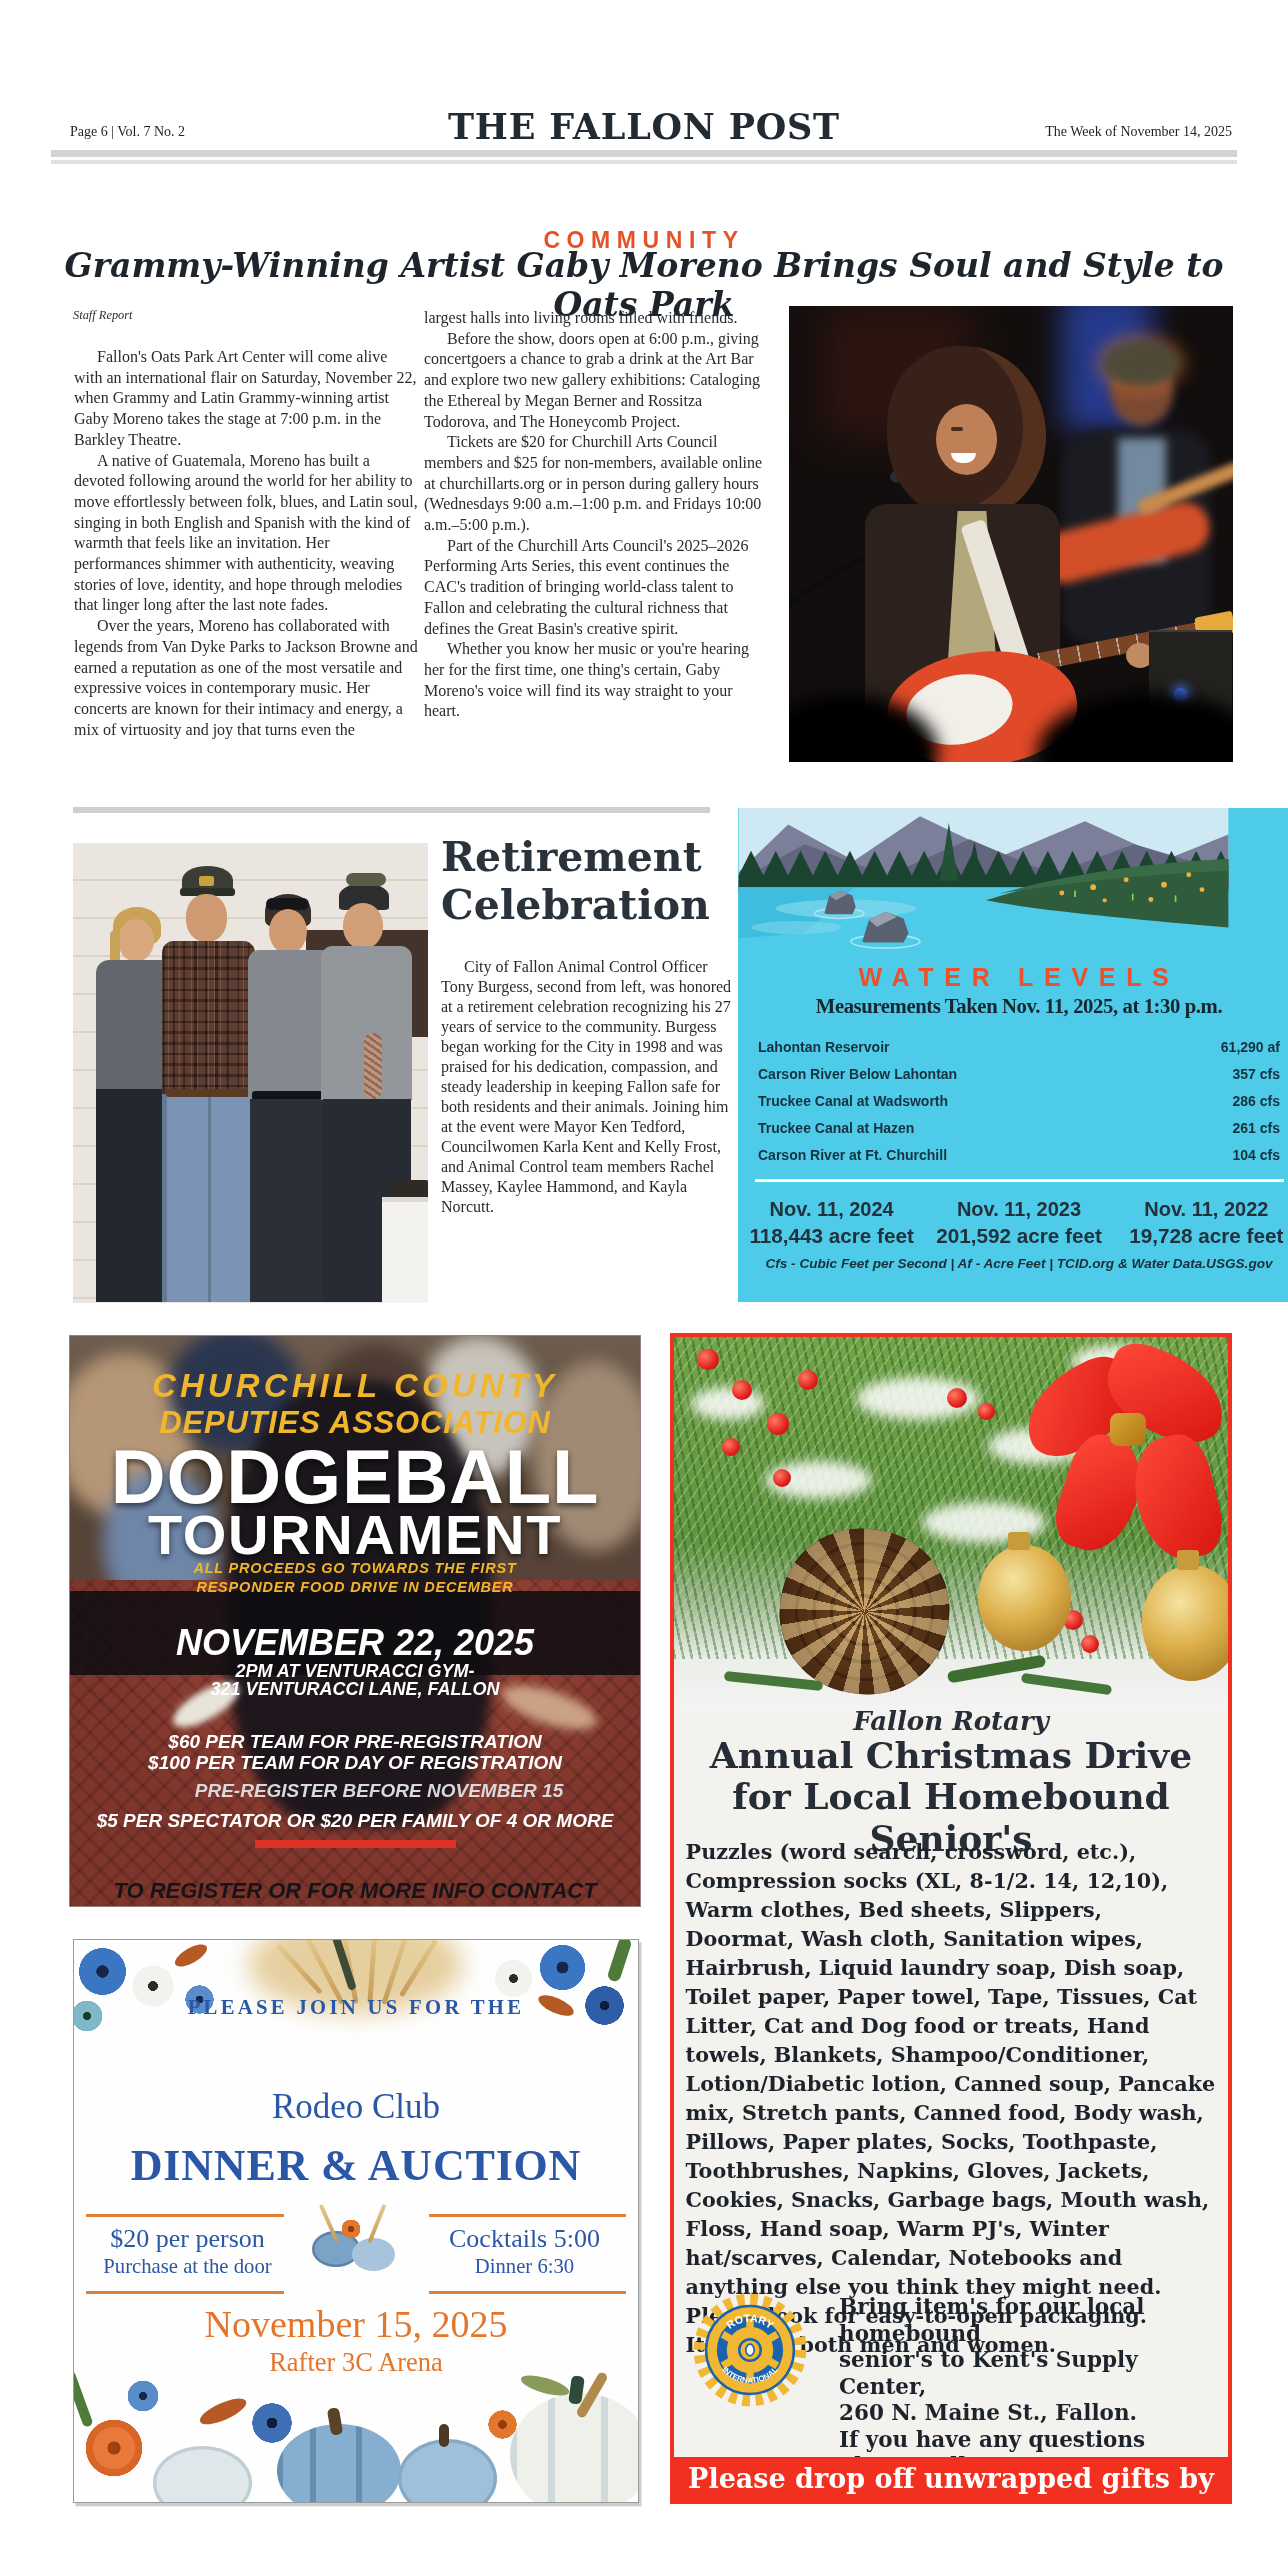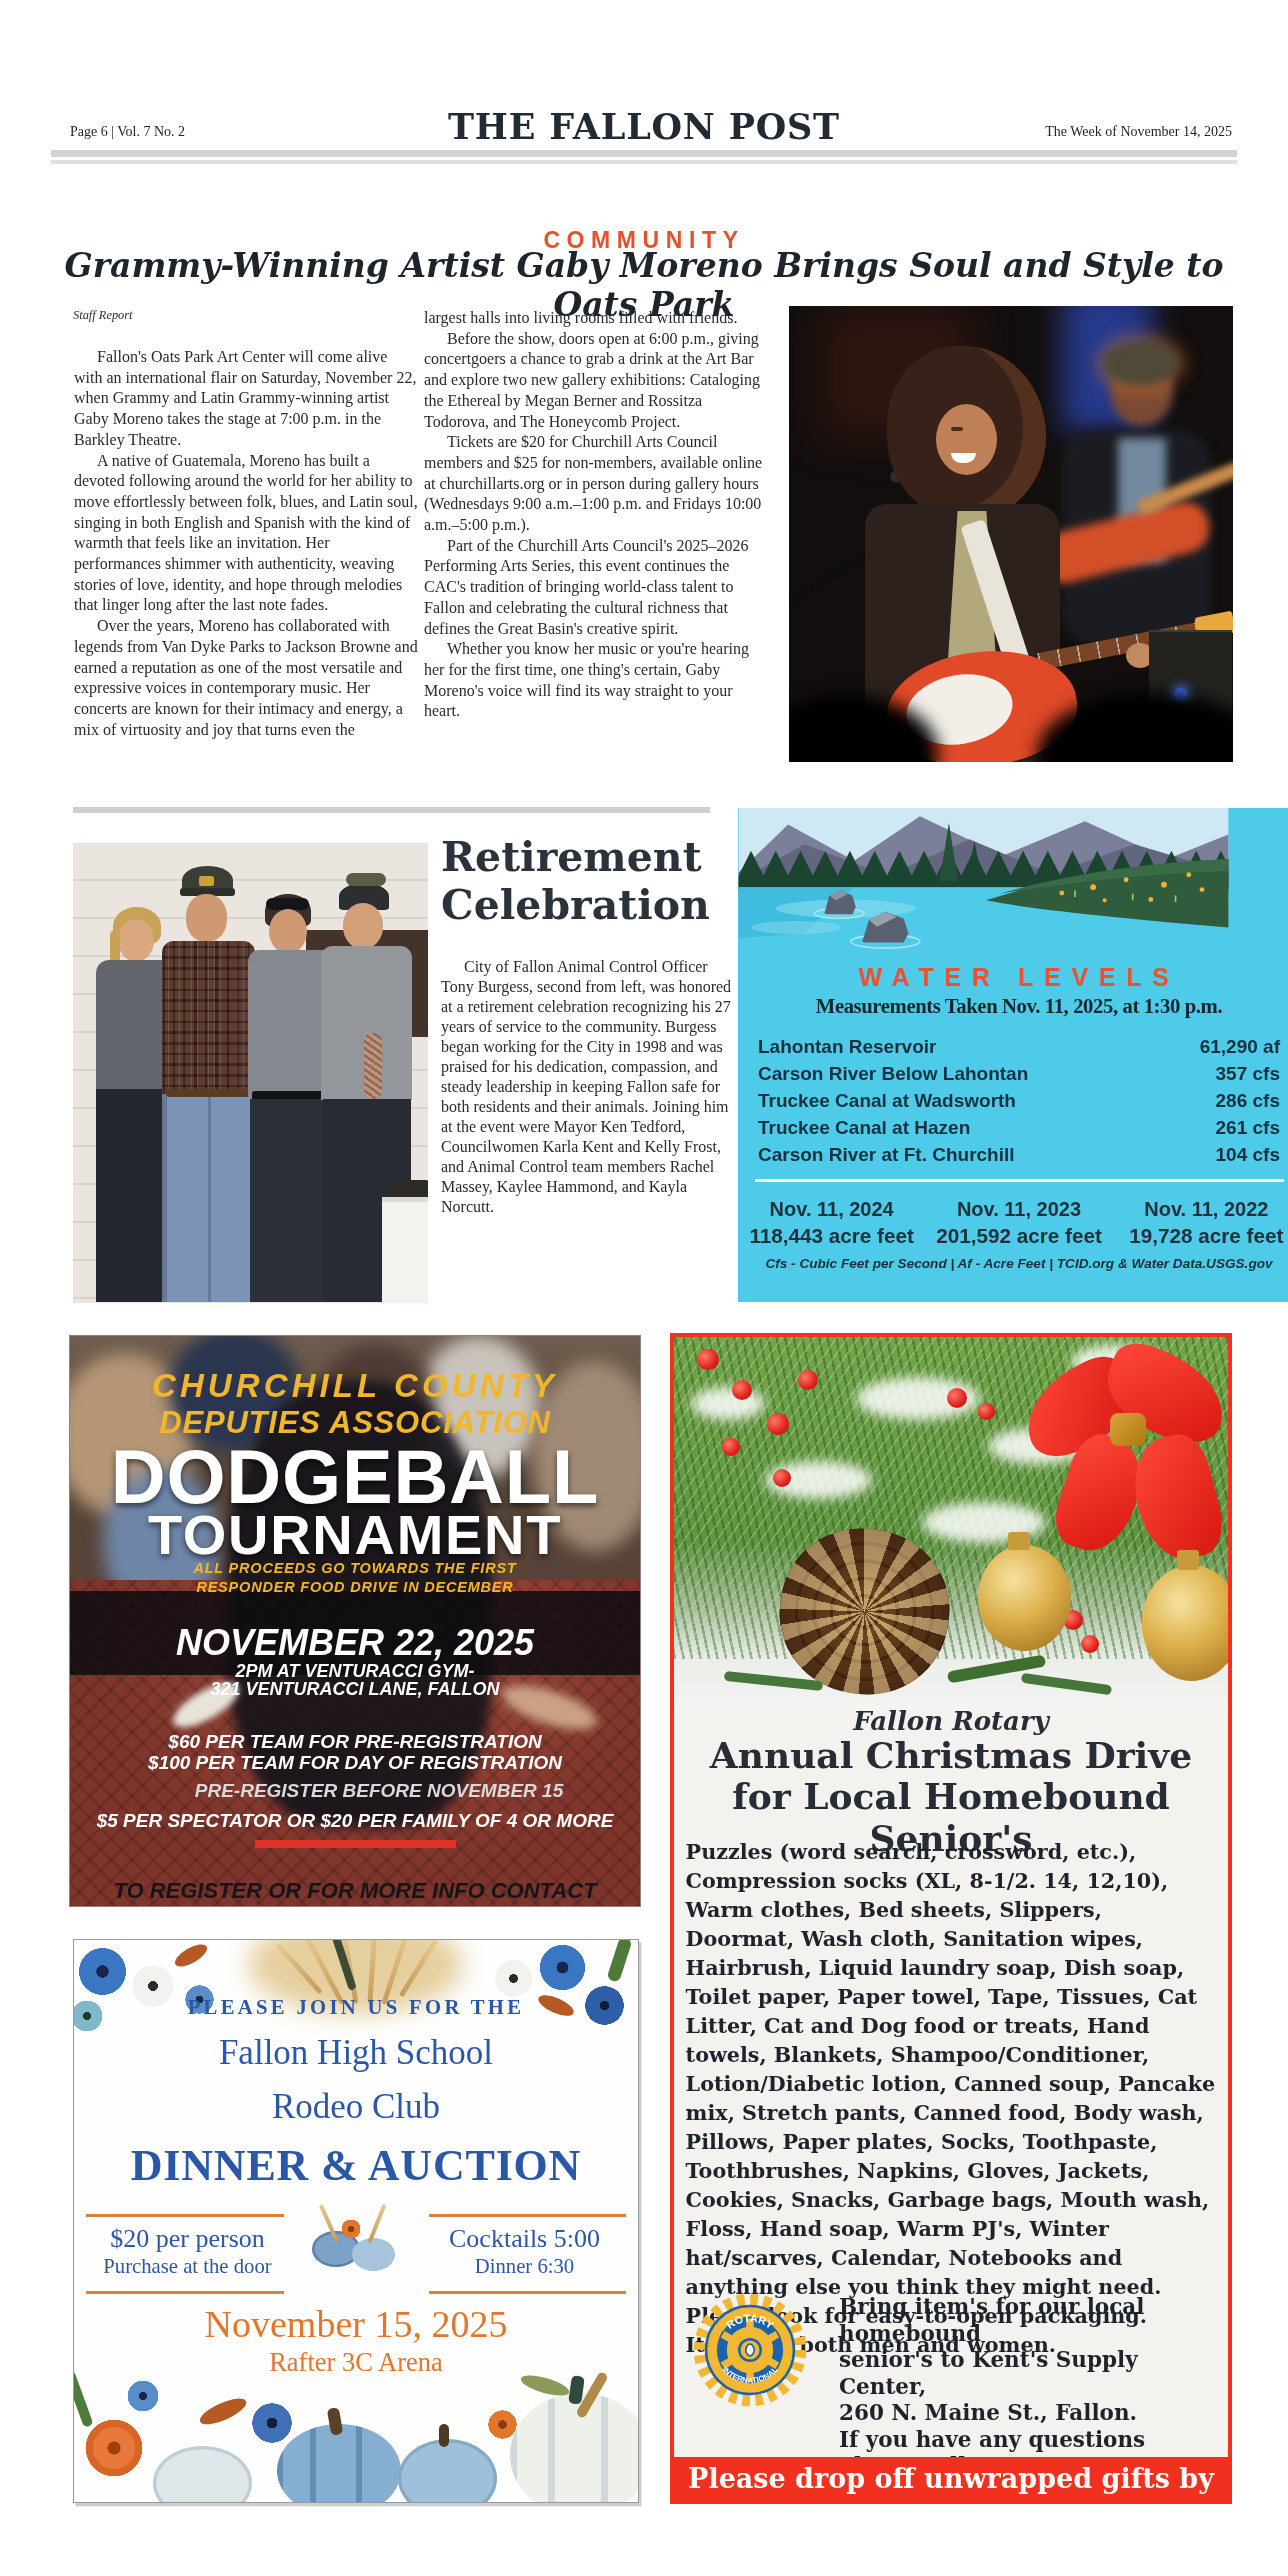--- a/index.html
+++ b/index.html
@@ -42,21 +42,21 @@
   .ret-body{left:441px;top:957px;width:296px;font-size:16px;line-height:20px;color:#272b30;}
   .ret-body p{margin:0;text-indent:23px;}
 
   
   .wbox{left:738px;top:808px;width:562px;height:494px;background:#4ecbe9;overflow:hidden;}
   .wtitle{left:0;right:0;top:155px;text-align:center;font-family:"Liberation Sans",sans-serif;
           font-weight:bold;font-size:25px;letter-spacing:10.7px;color:#ea512c;}
   .wsub{left:0;right:0;top:187px;text-align:center;font-family:"Liberation Serif",serif;
         font-weight:bold;font-size:20.7px;letter-spacing:-0.4px;color:#16262e;}
   .wrows{left:20px;right:20px;top:225px;font-family:"Liberation Sans",sans-serif;font-weight:bold;
-         font-size:19px;color:#16323f;}
+         font-size:14px;color:#16323f;}
   .wrow{display:flex;justify-content:space-between;height:27px;align-items:center;}
   .wrule{left:16.5px;right:16.5px;top:371px;height:2.5px;background:#ffffff;}
   .whist{left:0;right:0;top:390px;display:flex;text-align:center;
          font-family:"Liberation Sans",sans-serif;font-weight:bold;color:#22313b;}
   .wh-col{flex:1;}
   .wh-date{font-size:20px;}
   .wh-val{font-size:20.7px;margin-top:3.3px;}
   .wfoot{left:0;right:0;top:448px;text-align:center;font-family:"Liberation Sans",sans-serif;
          font-weight:bold;font-style:italic;font-size:13.6px;color:#1d2e38;}
 
@@ -365,21 +365,20 @@
     <div class="fl" style="left:-5px;top:58px;width:36px;height:36px;background:radial-gradient(circle,#1e3a2a 0 16%,#7fb9c9 17% 60%,rgba(0,0,0,0) 61%);"></div>
     <div class="ro" style="left:99px;top:8.3px;width:36px;height:15px;background:#b55a24;border-radius:50%;transform:rotate(-30deg);"></div>
     <div class="fl" style="left:109px;top:43px;width:33px;height:33px;background:radial-gradient(circle,#17264a 0 16%,#5a8cc9 17% 60%,rgba(0,0,0,0) 61%);"></div>
     <div class="fl" style="left:463px;top:1.7px;width:51px;height:51px;background:radial-gradient(circle,#17264a 0 16%,#3b76c2 17% 62%,rgba(0,0,0,0) 63%);"></div>
     <div class="fl" style="left:508px;top:43px;width:45px;height:45px;background:radial-gradient(circle,#101c38 0 14%,#2f5ea8 15% 60%,rgba(0,0,0,0) 61%);"></div>
     <div class="fl" style="left:418px;top:16.5px;width:43px;height:43px;background:radial-gradient(circle,#2b2b2b 0 14%,#f2f3ef 15% 60%,rgba(0,0,0,0) 61%);"></div>
     <div class="ro" style="left:463px;top:58px;width:38px;height:15px;background:#b55a24;border-radius:50%;transform:rotate(24deg);"></div>
     <div class="ro" style="left:539px;top:-3.3px;width:13.2px;height:45px;background:#4e7a3a;border-radius:6.6px;transform:rotate(18deg);"></div>
 
     <div class="ro ro-intro">PLEASE JOIN US FOR THE</div>
-    <div class="ro ro-l1">Fallon High School</div>
     <div class="ro ro-l2">Rodeo Club</div>
     <div class="ro ro-l3">DINNER &amp; AUCTION</div>
 
     <div class="ro-rule" style="left:11.6px;top:274px;width:198px;"></div>
     <div class="ro-rule" style="left:355px;top:274px;width:197px;"></div>
     <div class="ro-rule" style="left:11.6px;top:351px;width:198px;"></div>
     <div class="ro-rule" style="left:355px;top:351px;width:197px;"></div>
 
     <div class="pmk" style="left:238px;top:291px;width:48px;height:36px;background:#7ba3c8;box-shadow:inset 0 0 0 2.5px rgba(40,70,110,.35);"></div>
     <div class="pmk" style="left:278px;top:298px;width:43px;height:33px;background:#a8c4dc;"></div>

